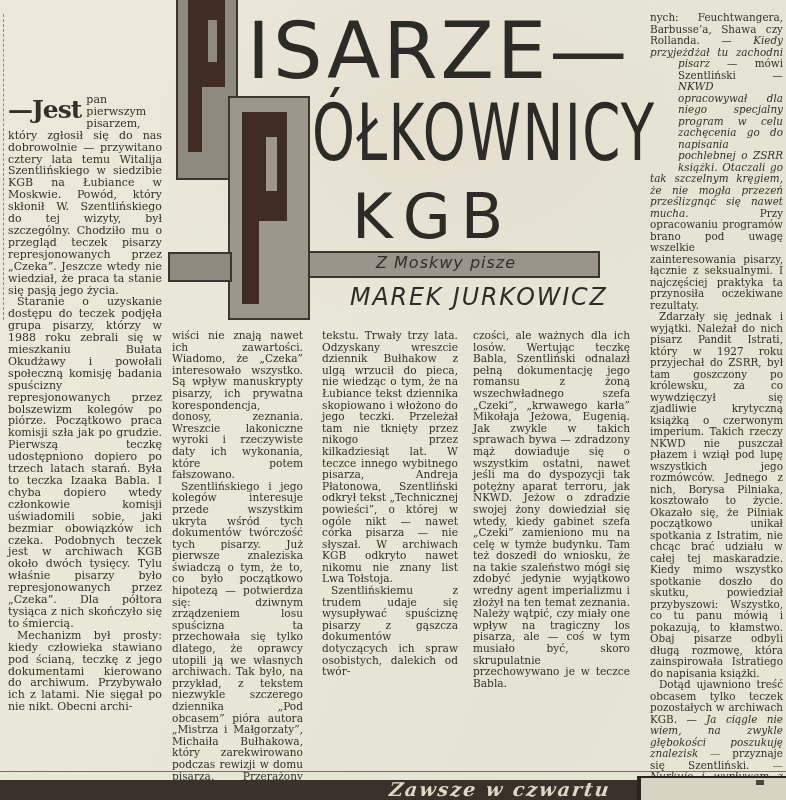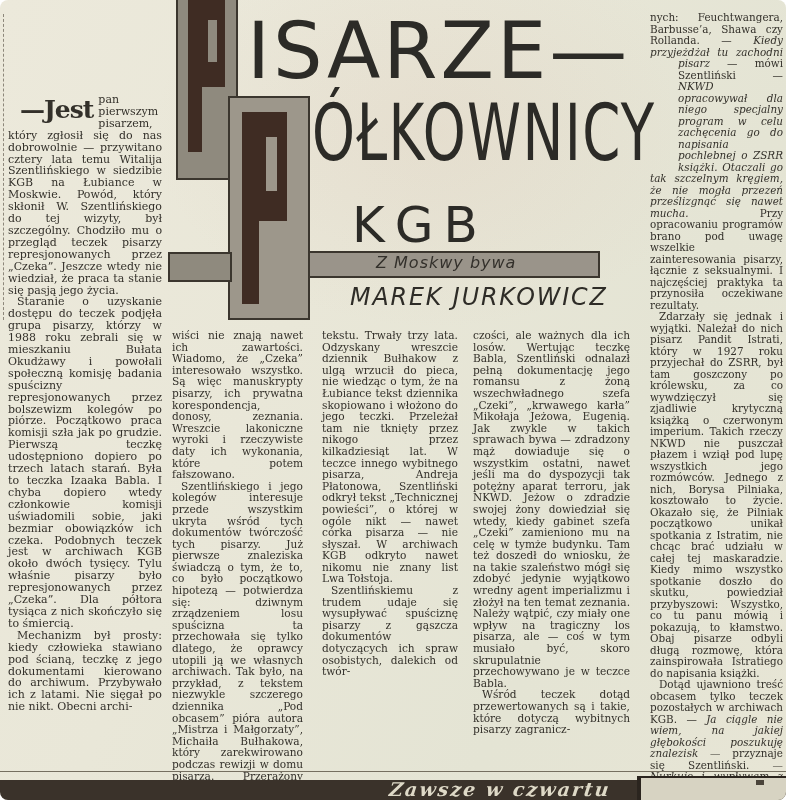--- a/index.html
+++ b/index.html
@@ -1,19 +1,19 @@
 <!DOCTYPE html>
 <html><head>
 <meta charset="utf-8">
 <style>
   html,body{margin:0;padding:0;}
   .page{
     position:relative; width:786px; height:800px; overflow:hidden;
     background:linear-gradient(115deg,#ece9db 0%,#e9e7d8 38%,#e4e4d4 72%,#e7e5d5 100%);
-    font-family:"DejaVu Serif", serif; color:#312e27;border-radius:8px;
+    font-family:"DejaVu Serif", serif; color:#312e27;
   }
   .tint{
     position:absolute; left:150px; top:0; width:520px; height:330px;
     background:radial-gradient(ellipse at 55% 40%, rgba(214,182,165,0.18), rgba(214,182,165,0) 70%);
     pointer-events:none; z-index:0;
   }
   .cropmark{
     position:absolute; left:3px; top:14px; height:306px; width:0;
     border-left:1px dashed #8d877a; z-index:0;
   }
@@ -32,41 +32,41 @@
   .bigP .counter{position:absolute; left:52%; top:13%; width:24%; height:28%; background:var(--paper);}
   #p1{left:188px; top:0px;   width:38px; height:152px; --paper:#8f8a7e;}
   #p2{left:242px; top:112px; width:46px; height:192px; --paper:#9d978b;}
   .hl{
     position:absolute; z-index:2; color:#2c2b27;
     font-family:"DejaVu Sans", sans-serif; font-weight:400; white-space:nowrap;
   }
   #t1{left:247px; top:12px;  font-size:78px; line-height:78px; letter-spacing:3px;}
   #t2{left:312px; top:94px;  font-size:78px; line-height:78px; letter-spacing:2px;
       transform:scaleX(0.70); transform-origin:left top;}
-  #t3{left:352px; top:178px; font-size:50px; line-height:78px; letter-spacing:10px;margin-top:8px;}
+  #t3{left:352px; top:178px; font-size:62px; line-height:78px; letter-spacing:10px;}
   #author{
     position:absolute; left:350px; top:284px; z-index:2;
     font:italic 400 25px/1 "DejaVu Sans", sans-serif; letter-spacing:2px; color:#2e2c27;
     transform:scaleX(0.95); transform-origin:left top;
   }
   
   .col{
     position:absolute; z-index:1; text-align:justify;
     font-size:10.6px; line-height:11.6px; color:#33302a;
   }
   #col1{left:8px;   top:94px;  width:154px; font-size:11px; line-height:11.9px;}
   #col2{left:172px; top:330px; width:131px;}
   #col3{left:322px; top:330px; width:136px;}
   #col4{left:473px; top:330px; width:157px;}
   #col5{left:650px; top:12px;  width:133px; font-size:10.4px; line-height:11.5px;}
   .col p{margin:0; text-indent:9px;}
   .col p.first{text-indent:0;}
   .lead{
     float:left; font-weight:bold; font-size:25px; line-height:32px;
-    margin:0 5px 0 12px; letter-spacing:-1px;
+    margin:0 5px 0 0; letter-spacing:-1px;
   }
   .b{font-weight:normal;}
   .i{font-style:italic;}
   .sp{float:left; width:28px; height:112px;}
   
   .rule{position:absolute; left:0; top:771px; width:786px; height:1px; background:#756f60; z-index:4;}
   .band{position:absolute; left:0; top:780px; width:786px; height:20px; background:#3a322a; z-index:4;}
   .promo{
     position:absolute; left:356px; top:778px; width:288px; z-index:5; text-align:center;
     font:italic bold 19px/22px "DejaVu Serif", serif; color:#ded9c7;
@@ -99,45 +99,44 @@
     <div class="stem"></div>
     <div class="bowl"></div>
     <div class="counter"></div>
   </div>
 
   <div class="hl" id="t1">ISARZE—</div>
   <div class="hl" id="t2">ÓŁKOWNICY</div>
   <div class="hl" id="t3">KGB</div>
 
   <div class="rect" id="banner">
-    <span class="kick">Z Moskwy bywa</span>
+    <span class="kick">Z Moskwy pisze</span>
   </div>
   <div id="author">MAREK JURKOWICZ</div>
 
   <div class="col" id="col1">
       <p class="first"><span class="lead">—Jest</span><span class="b">pan pierwszym pisarzem, który zgłosił się do nas dobrowolnie</span><span> — przywitano cztery lata temu Witalija Szentlińskiego w siedzibie KGB na Łubiance w Moskwie. Powód, który skłonił W. Szentlińskiego do tej wizyty, był szczególny. Chodziło mu o przegląd teczek pisarzy represjonowanych przez „Czeka”. Jeszcze wtedy nie wiedział, że praca ta stanie się pasją jego życia.</span></p>
       <p><span>Staranie o uzyskanie dostępu do teczek podjęła grupa pisarzy, którzy w 1988 roku zebrali się w mieszkaniu Bułata Okudżawy i powołali społeczną komisję badania spuścizny represjonowanych przez bolszewizm kolegów po piórze. Początkowo praca komisji szła jak po grudzie. Pierwszą teczkę udostępniono dopiero po trzech latach starań. Była to teczka Izaaka Babla. I chyba dopiero wtedy członkowie komisji uświadomili sobie, jaki bezmiar obowiązków ich czeka. Podobnych teczek jest w archiwach KGB około dwóch tysięcy. Tylu właśnie pisarzy było represjonowanych przez „Czeka”. Dla półtora tysiąca z nich skończyło się to śmiercią.</span></p>
       <p><span>Mechanizm był prosty: kiedy człowieka stawiano pod ścianą, teczkę z jego dokumentami kierowano do archiwum. Przybywało ich z latami. Nie sięgał po nie nikt. Obecni archi-</span></p>
     </div>
   <div class="col" id="col2">
-      <p class="first"><span>wiści nie znają nawet ich zawartości. Wiadomo, że „Czeka” interesowało wszystko. Są więc manuskrypty pisarzy, ich prywatna korespondencja, donosy, zeznania. Wreszcie lakoniczne wyroki i rzeczywiste daty ich wykonania, które potem fałszowano.</span></p>
+      <p class="first"><span>wiści nie znają nawet ich zawartości. Wiadomo, że „Czeka” interesowało wszystko. Są wpływ manuskrypty pisarzy, ich prywatna korespondencja, donosy, zeznania. Wreszcie lakoniczne wyroki i rzeczywiste daty ich wykonania, które potem fałszowano.</span></p>
       <p><span>Szentlińskiego i jego kolegów interesuje przede wszystkim ukryta wśród tych dokumentów twórczość tych pisarzy. Już pierwsze znaleziska świadczą o tym, że to, co było początkowo hipotezą — potwierdza się: dziwnym zrządzeniem losu spuścizna ta przechowała się tylko dlatego, że oprawcy utopili ją we własnych archiwach. Tak było, na przykład, z tekstem niezwykle szczerego dziennika „Pod obcasem” pióra autora „Mistrza i Małgorzaty”, Michaiła Bułhakowa, który zarekwirowano podczas rewizji w domu pisarza. Przerażony Bułhakow podjął starania, za pośrednictwem Maksyma Gorkiego, o odzyskanie</span></p>
     </div>
   <div class="col" id="col3">
       <p class="first"><span>tekstu. Trwały trzy lata. Odzyskany wreszcie dziennik Bułhakow z ulgą wrzucił do pieca, nie wiedząc o tym, że na Łubiance tekst dziennika skopiowano i włożono do jego teczki. Przeleżał tam nie tknięty przez nikogo przez kilkadziesiąt lat. W teczce innego wybitnego pisarza, Andreja Płatonowa, Szentliński odkrył tekst „Technicznej powieści”, o której w ogóle nikt — nawet córka pisarza — nie słyszał. W archiwach KGB odkryto nawet nikomu nie znany list Lwa Tołstoja.</span></p>
       <p><span>Szentlińskiemu z trudem udaje się wysupływać spuściznę pisarzy z gąszcza dokumentów dotyczących ich spraw osobistych, dalekich od twór-</span></p>
     </div>
   <div class="col" id="col4">
       <p class="first"><span>czości, ale ważnych dla ich losów. Wertując teczkę Babla, Szentliński odnalazł pełną dokumentację jego romansu z żoną wszechwładnego szefa „Czeki”, „krwawego karła” Mikołaja Jeżowa, Eugenią. Jak zwykle w takich sprawach bywa — zdradzony mąż dowiaduje się o wszystkim ostatni, nawet jeśli ma do dyspozycji tak potężny aparat terroru, jak NKWD. Jeżow o zdradzie swojej żony dowiedział się wtedy, kiedy gabinet szefa „Czeki” zamieniono mu na celę w tymże budynku. Tam też doszedł do wniosku, że na takie szaleństwo mógł się zdobyć jedynie wyjątkowo wredny agent imperializmu i złożył na ten temat zeznania. Należy wątpić, czy miały one wpływ na tragiczny los pisarza, ale — coś w tym musiało być, skoro skrupulatnie przechowywano je w teczce Babla.</span></p>
-      <p><span>Wśród teczek dotąd przewertowanych są i takie, które dotyczą wybitnych pisarzy zagranicz-</span></p>
     </div>
   <div class="col" id="col5">
       <p class="first"><span>nych: Feuchtwangera, Barbusse’a, Shawa czy Rollanda. — </span><span class="i">Kiedy przyjeżdżał tu zachodni pisarz </span><span class="sp"></span><span>— mówi Szentliński — </span><span class="i">NKWD opracowywał dla niego specjalny program w celu zachęcenia go do napisania pochlebnej o ZSRR książki. Otaczali go tak szczelnym kręgiem, że nie mogła przezeń prześlizgnąć się nawet mucha.</span><span> Przy opracowaniu programów brano pod uwagę wszelkie zainteresowania pisarzy, łącznie z seksualnymi. I najczęściej praktyka ta przynosiła oczekiwane rezultaty.</span></p>
       <p><span>Zdarzały się jednak i wyjątki. Należał do nich pisarz Pandit Istrati, który w 1927 roku przyjechał do ZSRR, był tam goszczony po królewsku, za co wywdzięczył się zjadliwie krytyczną książką o czerwonym imperium. Takich rzeczy NKWD nie puszczał płazem i wziął pod lupę wszystkich jego rozmówców. Jednego z nich, Borysa Pilniaka, kosztowało to życie. Okazało się, że Pilniak początkowo unikał spotkania z Istratim, nie chcąc brać udziału w całej tej maskaradzie. Kiedy mimo wszystko spotkanie doszło do skutku, powiedział przybyszowi: Wszystko, co tu panu mówią i pokazują, to kłamstwo. Obaj pisarze odbyli długą rozmowę, która zainspirowała Istratiego do napisania książki.</span></p>
-      <p><span>Dotąd ujawniono treść obcasem tylko teczek pozostałych w archiwach KGB. — </span><span class="i">Ja ciągle nie wiem, na jakiej głębokości poszukuję znalezisk — </span><span>przyznaje się Szentliński. </span><span class="i">— Nurkuję i wypływam z jakimś rękopisem, ale gdzie szukać dna — ciągle nie wiem.</span></p>
+      <p><span>Dotąd ujawniono treść obcasem tylko teczek pozostałych w archiwach KGB. — </span><span class="i">Ja ciągle nie wiem, na zwykle głębokości poszukuję znalezisk — </span><span>przyznaje się Szentliński. </span><span class="i">— Nurkuję i wypływam z jakimś rękopisem, ale gdzie szukać dna — ciągle nie wiem.</span></p>
     </div>
 
   <div class="rule"></div>
   <div class="band"></div>
   <div class="promo">Zawsze w czwartu</div>
   <div class="photo">
     <div class="notch"></div>
   </div>
 </div>
 

